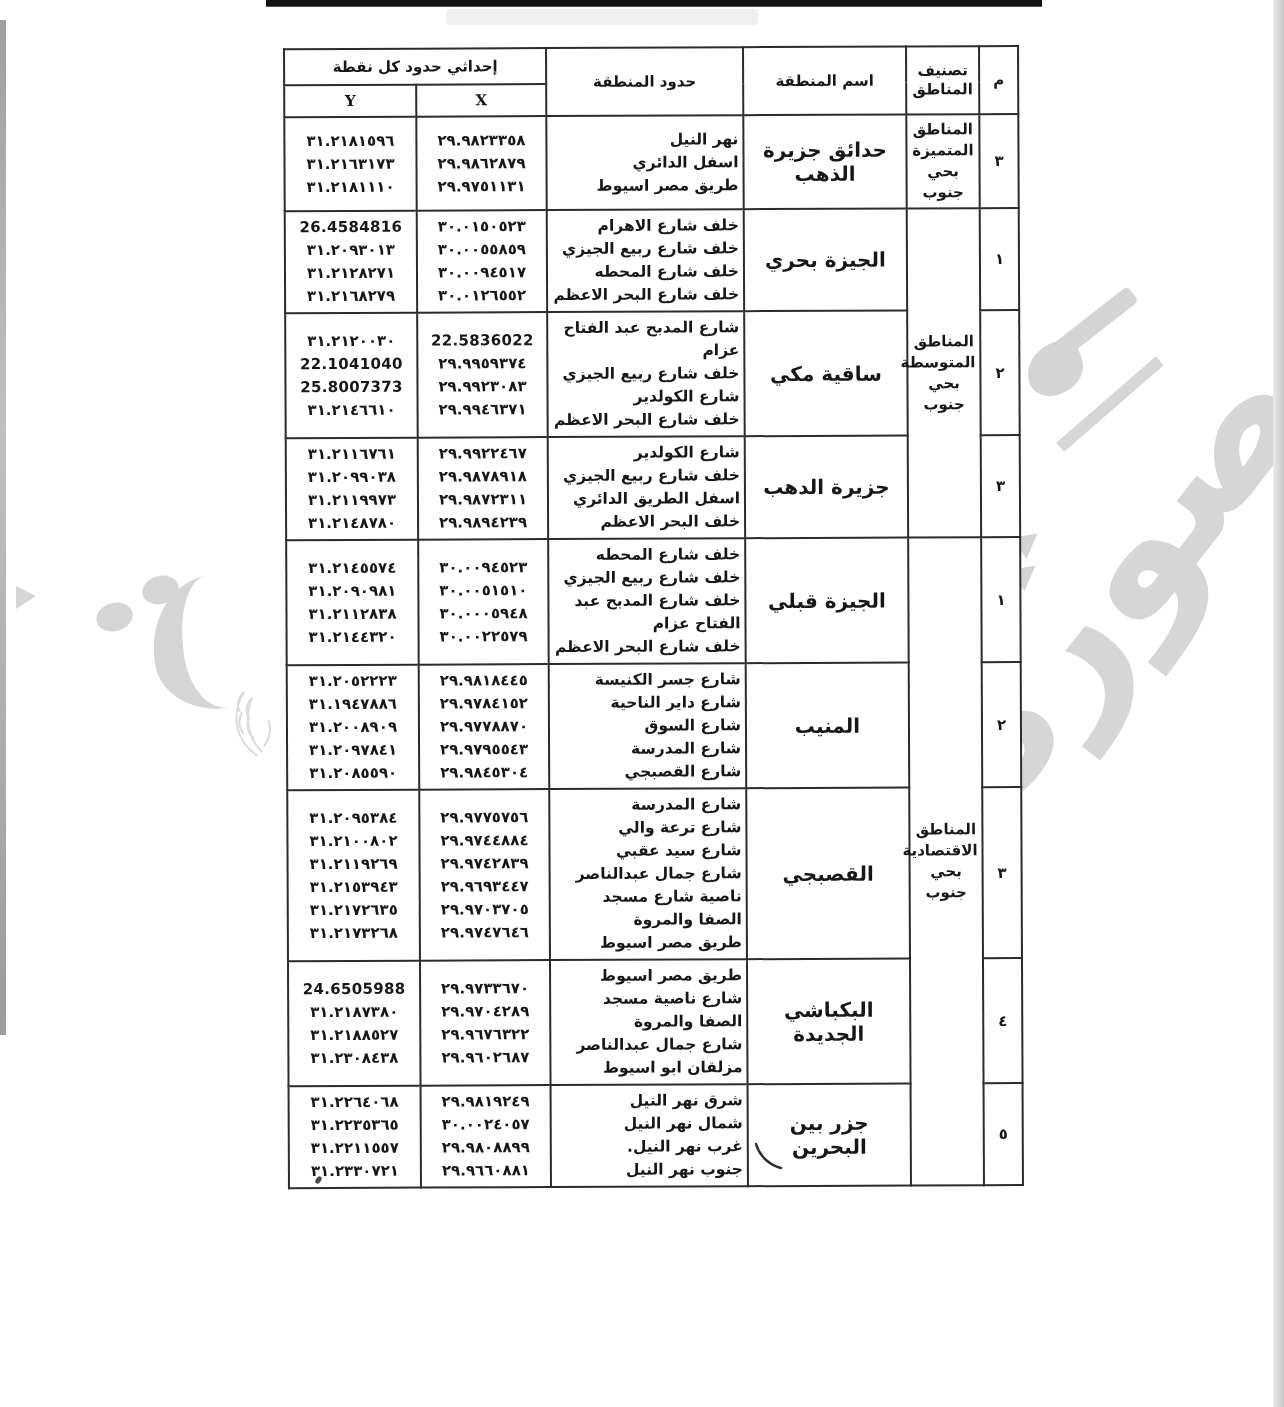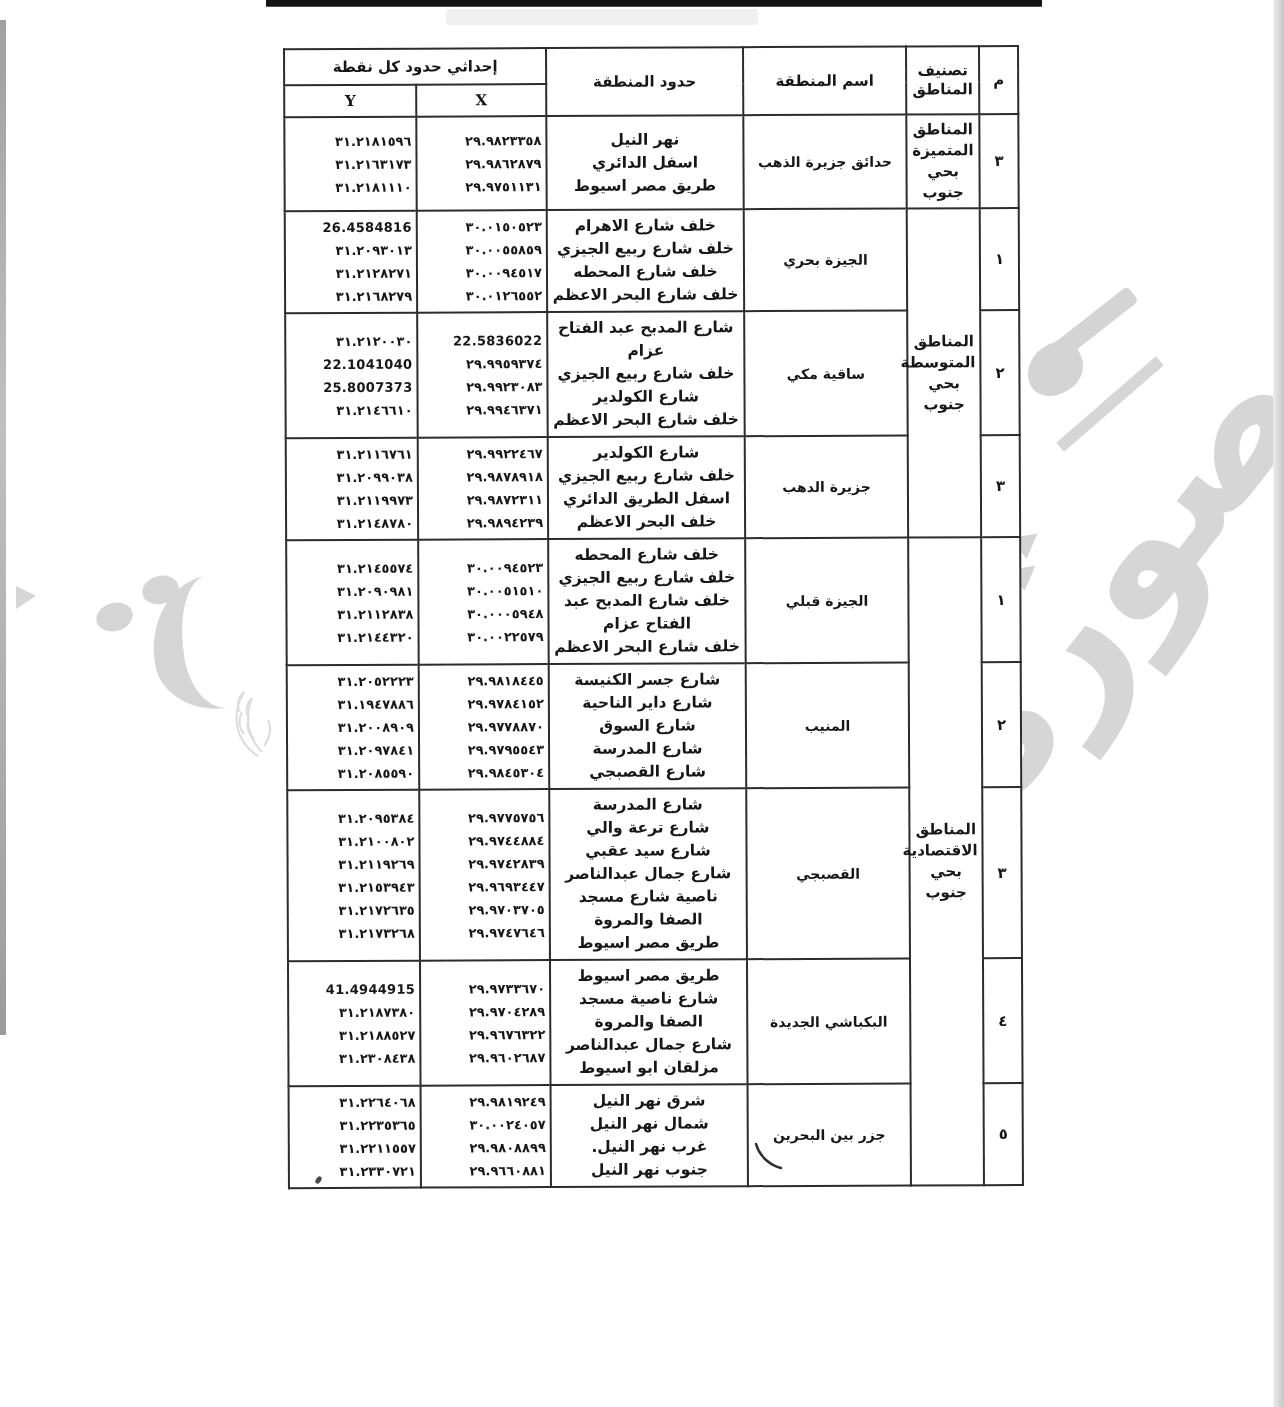--- a/index.html
+++ b/index.html
@@ -71,23 +71,23 @@
     border:2px solid #2c2c2c;
     padding:4px 4px;
     vertical-align:middle;
     font-weight:bold;
   }
   .zones thead th{font-size:15px;text-align:center;line-height:19px;padding:3px 2px;}
   .coords-h{font-size:16px;height:28px;}
   .xy-h{font-family:"DejaVu Serif", serif;font-size:17px;height:24px;}
   .num-cell{text-align:center;font-size:15px;}
   .class-cell{text-align:center;font-size:15px;line-height:21px;padding:4px 2px;}
-  .name-cell{text-align:center;font-size:14px;}
-  .bounds-cell{text-align:center;font-size:15.5px;padding-right:6px;}
-  .coord-cell{text-align:right;font-size:13px;letter-spacing:0.3px;margin-top:43px;}
+  .name-cell{text-align:center;font-size:20px;}
+  .bounds-cell{text-align:right;font-size:15.5px;padding-right:6px;}
+  .coord-cell{text-align:center;font-size:15px;letter-spacing:0.3px;margin-top:43px;}
   .line{line-height:23px;min-height:23px;}
 </style>
 </head>
 <body>
 
 <div class="top-rule"></div>
 <div class="ghost-title"></div>
 <div class="left-strip"></div>
 <div class="right-strip"></div>
 <div class="scan-dot"></div>
@@ -313,21 +313,21 @@
           <div class="line">شارع جمال عبدالناصر</div>
           <div class="line">مزلقان ابو اسيوط</div>
         </td>
         <td class="coord-cell">
           <div class="line" dir="ltr">٢٩.٩٧٣٣٦٧٠</div>
           <div class="line" dir="ltr">٢٩.٩٧٠٤٢٨٩</div>
           <div class="line" dir="ltr">٢٩.٩٦٧٦٣٢٢</div>
           <div class="line" dir="ltr">٢٩.٩٦٠٢٦٨٧</div>
         </td>
         <td class="coord-cell">
-          <div class="line" dir="ltr">41.4944915</div>
+          <div class="line" dir="ltr">24.6505988</div>
           <div class="line" dir="ltr">٣١.٢١٨٧٣٨٠</div>
           <div class="line" dir="ltr">٣١.٢١٨٨٥٢٧</div>
           <div class="line" dir="ltr">٣١.٢٣٠٨٤٣٨</div>
         </td>
       </tr>
       <tr>
         <td class="num-cell">٥</td>
         <td class="name-cell">جزر بين البحرين</td>
         <td class="bounds-cell">
           <div class="line">شرق نهر النيل</div>

